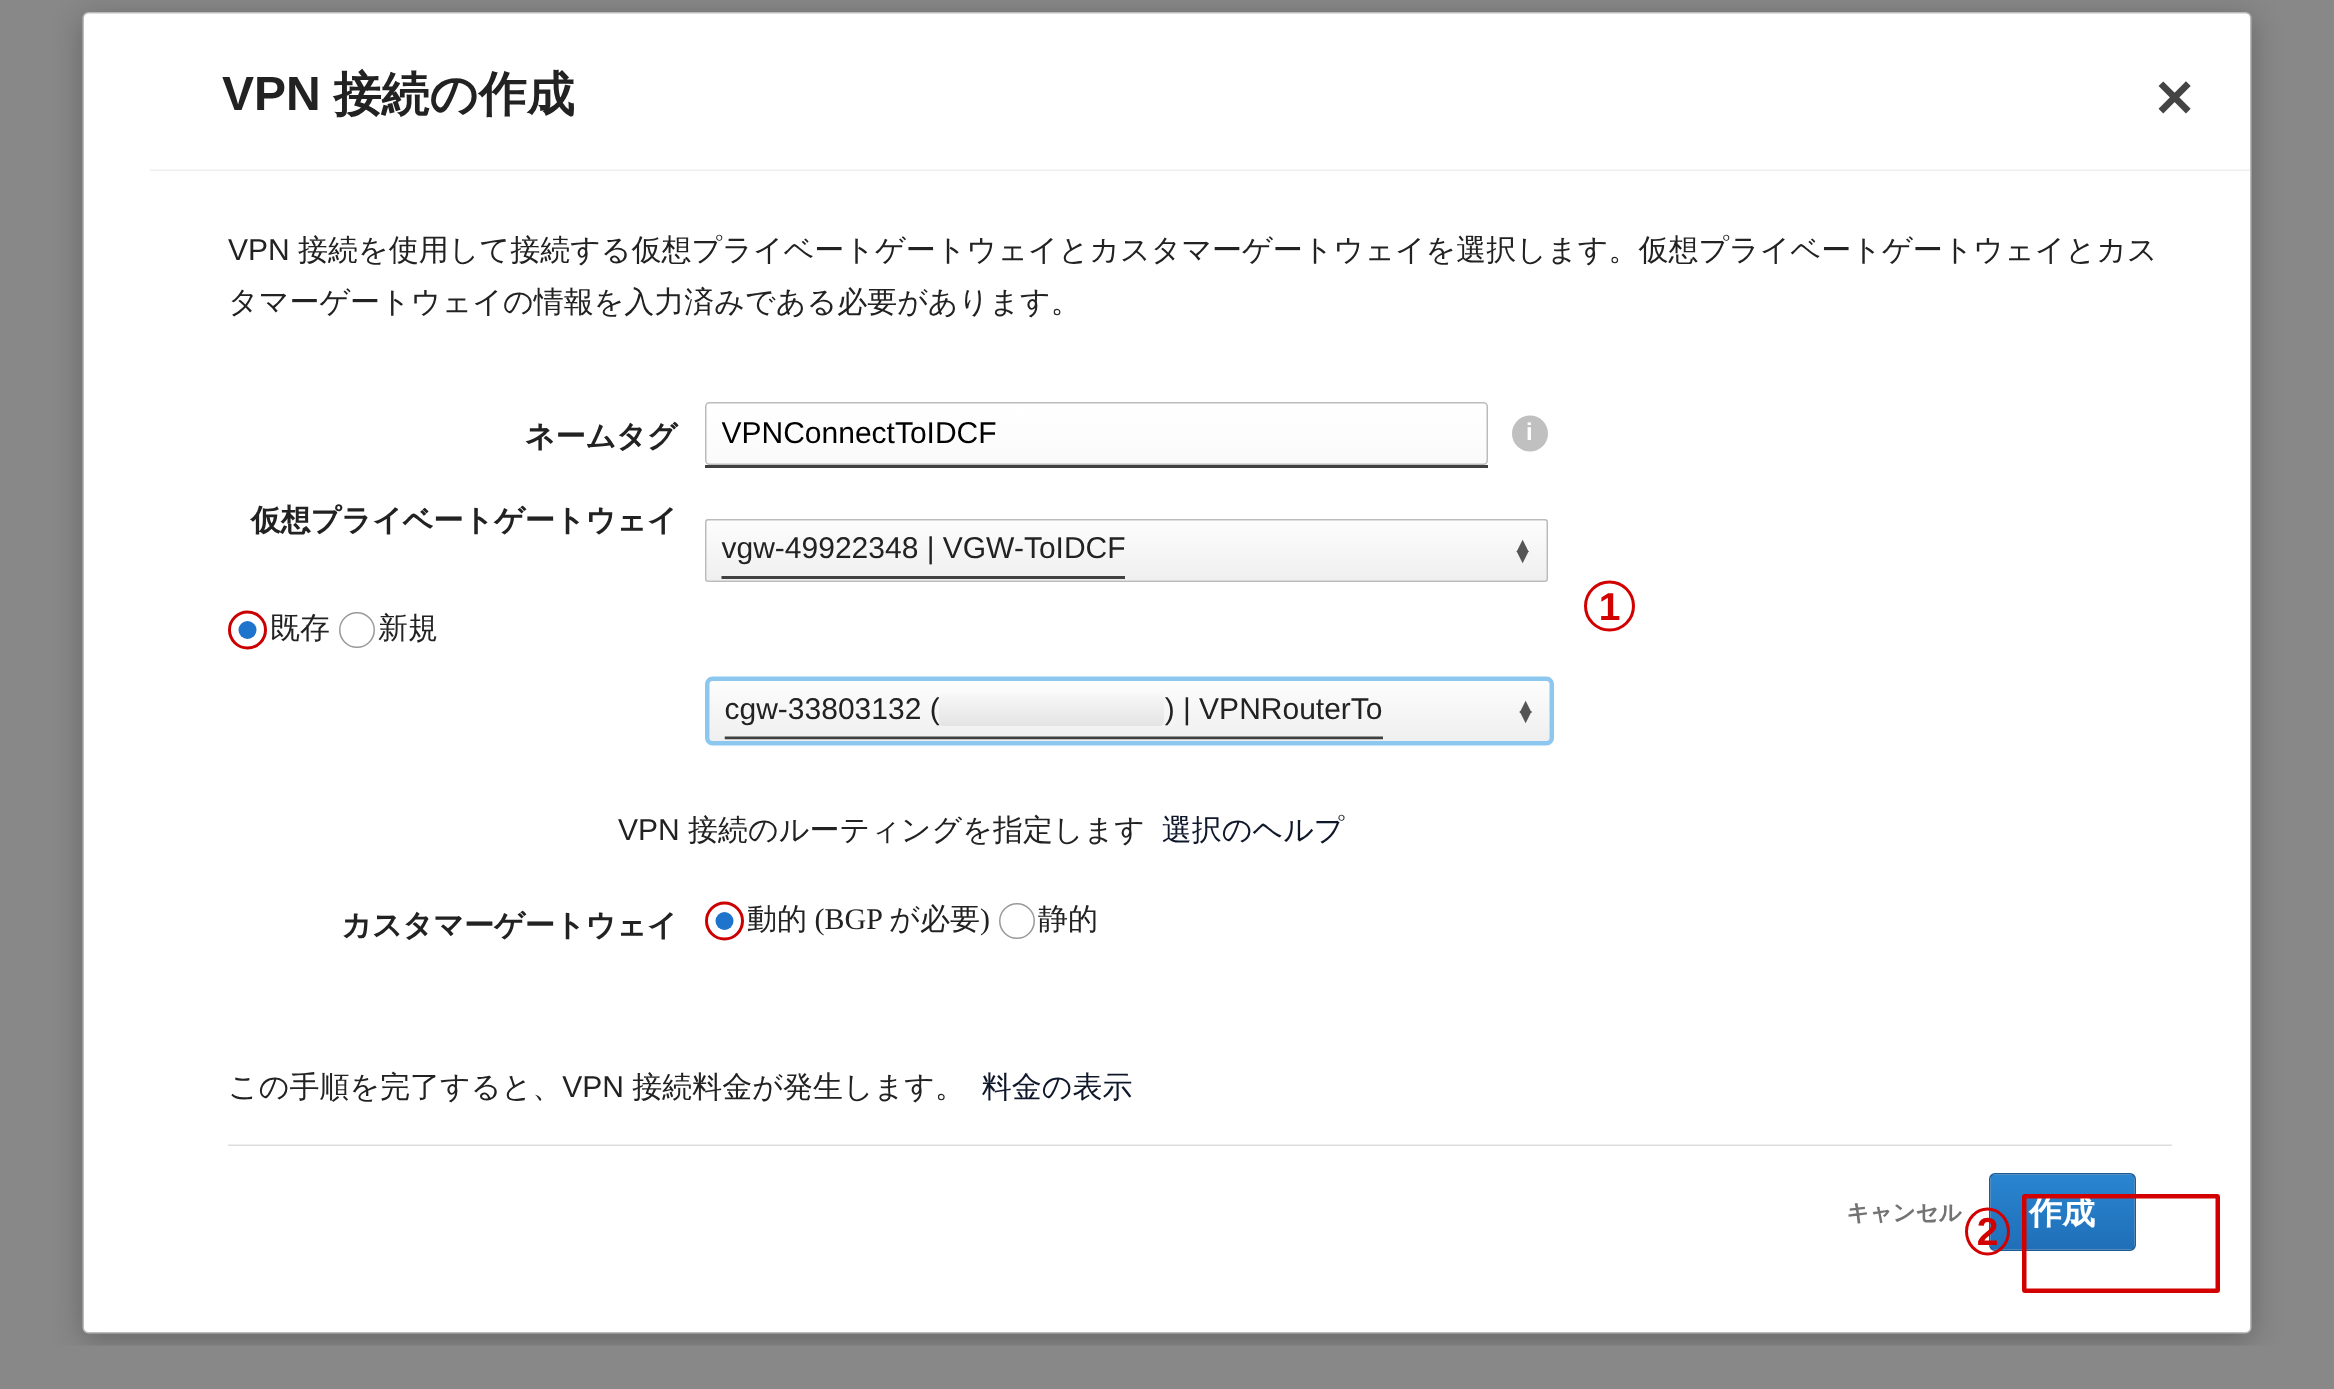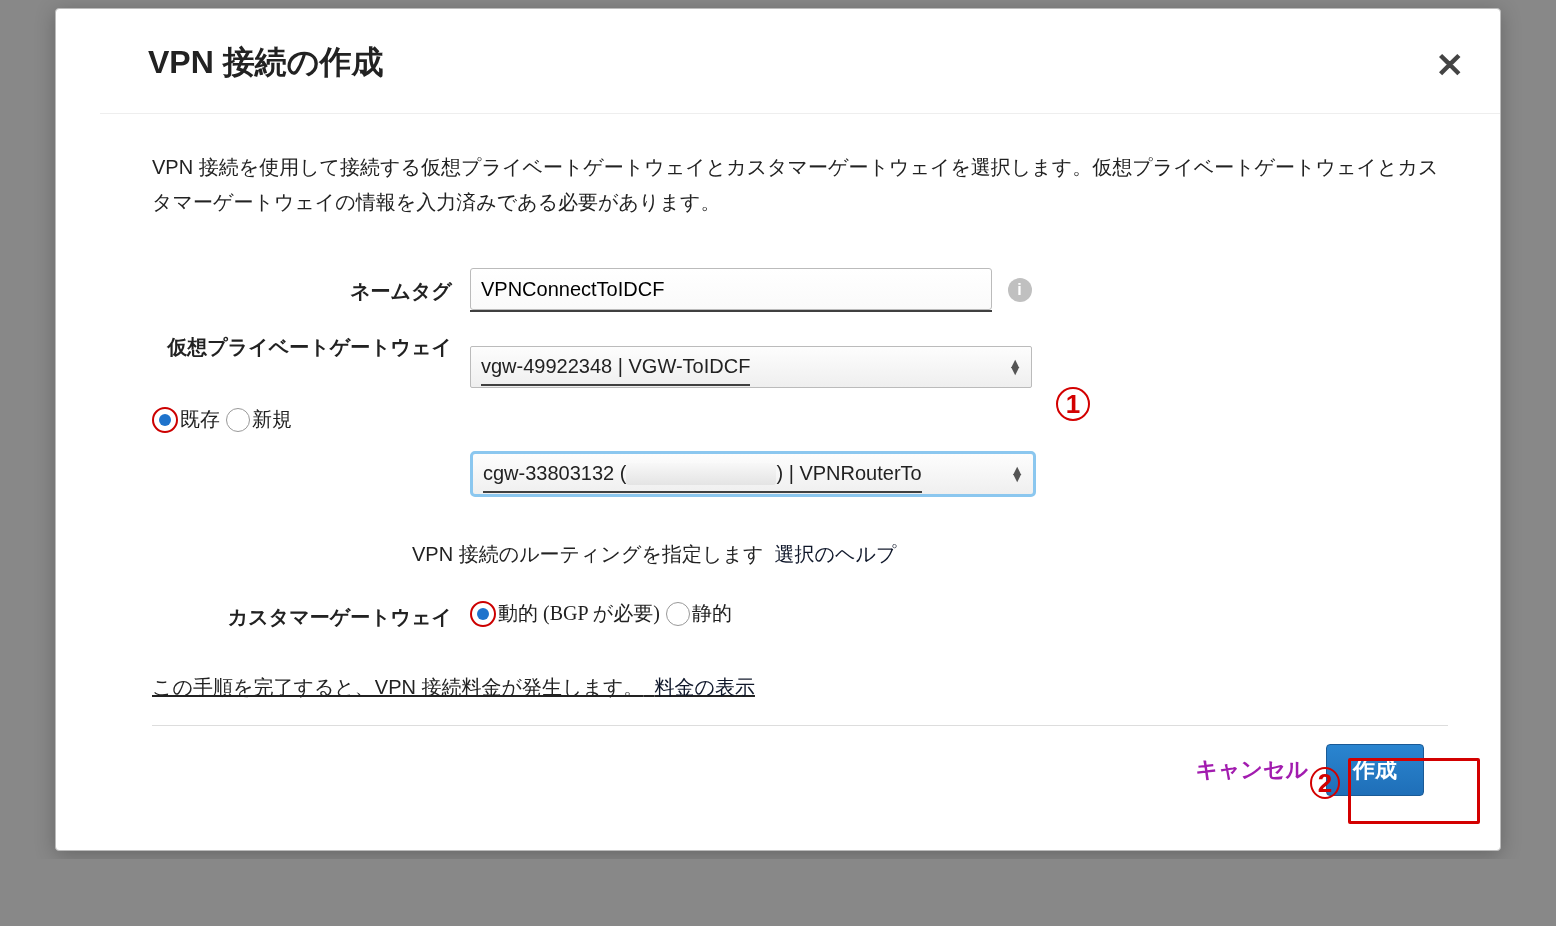--- a/index.html
+++ b/index.html
@@ -23,21 +23,21 @@
   .radio{display:inline-flex;align-items:center;margin-right:2px;font-family:Liberation Serif, serif;}
   .radio-dot{width:22px;height:22px;border:1px solid #999;border-radius:50%;display:inline-flex;align-items:center;justify-content:center;margin-right:2px;background:#fff;}
   .radio-dot.sel{border:2px solid #cc0000;}
   .radio-dot.sel .inner{width:12px;height:12px;border-radius:50%;background:#1e73cc;}
   .radio-txt{font-size:20px;}
   .section-help{text-align:left;margin:40px 0 22px 260px;font-size:20px;font-weight:500;}
   .link{color:#0f172a;font-weight:500;}
   .pricing-line{margin:28px 0 18px 0;font-size:20px;}
   hr.sep{border:none;border-top:1px solid #ddd;margin:20px 0 18px 0;}
   .modal-footer{display:flex;justify-content:flex-end;align-items:center;gap:12px;padding:0 24px 30px 0;}
-  .btn-cancel{color:#a21caf;font-size:22px;font-weight:700;background:none;border:none;cursor:pointer;padding:8px 6px;}
+  .btn-cancel{color:#737373;font-size:15px;font-weight:700;background:none;border:none;cursor:pointer;padding:8px 6px;}
   .btn-primary{background:linear-gradient(#2a85d0,#1f6fb8);color:#fff;font-size:22px;font-weight:700;border:1px solid #1a5a96;border-radius:4px;padding:10px 26px;cursor:pointer;}
   .annot{position:absolute;color:#d30000;font-size:26px;font-weight:700;font-family:Arial,sans-serif;border:2px solid #d30000;border-radius:50%;width:30px;height:30px;display:flex;align-items:center;justify-content:center;}
   .annot.n1{top:378px;right:410px;}
   .annot.n2{bottom:52px;right:160px;border:none;}
   .annot.n2 span{border:2px solid #d30000;border-radius:50%;width:28px;height:28px;display:flex;align-items:center;justify-content:center;}
   .red-box{position:absolute;border:3px solid #d30000;pointer-events:none;}
   .red-box.rb-footer{bottom:26px;right:20px;width:126px;height:60px;border-radius:2px;}
   .redacted{display:inline-block;background:linear-gradient(#f8f8f8,#e4e4e4);border-radius:3px;width:150px;height:22px;vertical-align:middle;}
 </style>
 </head>
@@ -119,21 +119,21 @@
             <span class="radio-txt">動的 (BGP が必要)</span>
           </span>
           <span class="radio">
             <span class="radio-dot"></span>
             <span class="radio-txt">静的</span>
           </span>
         </div>
       </div>
     </div>
 
-    <div class="pricing-line" style="margin-top:35px;text-decoration:underline;">
+    <div class="pricing-line" style="margin-top:73px;">
       <span>この手順を完了すると、VPN 接続料金が発生します。</span>&nbsp;
       <span class="link">料金の表示</span>
     </div>
 
     <hr class="sep">
 
     <div class="modal-footer">
       <button class="btn-cancel">キャンセル</button>
       <button class="btn-primary">作成</button>
     </div>

